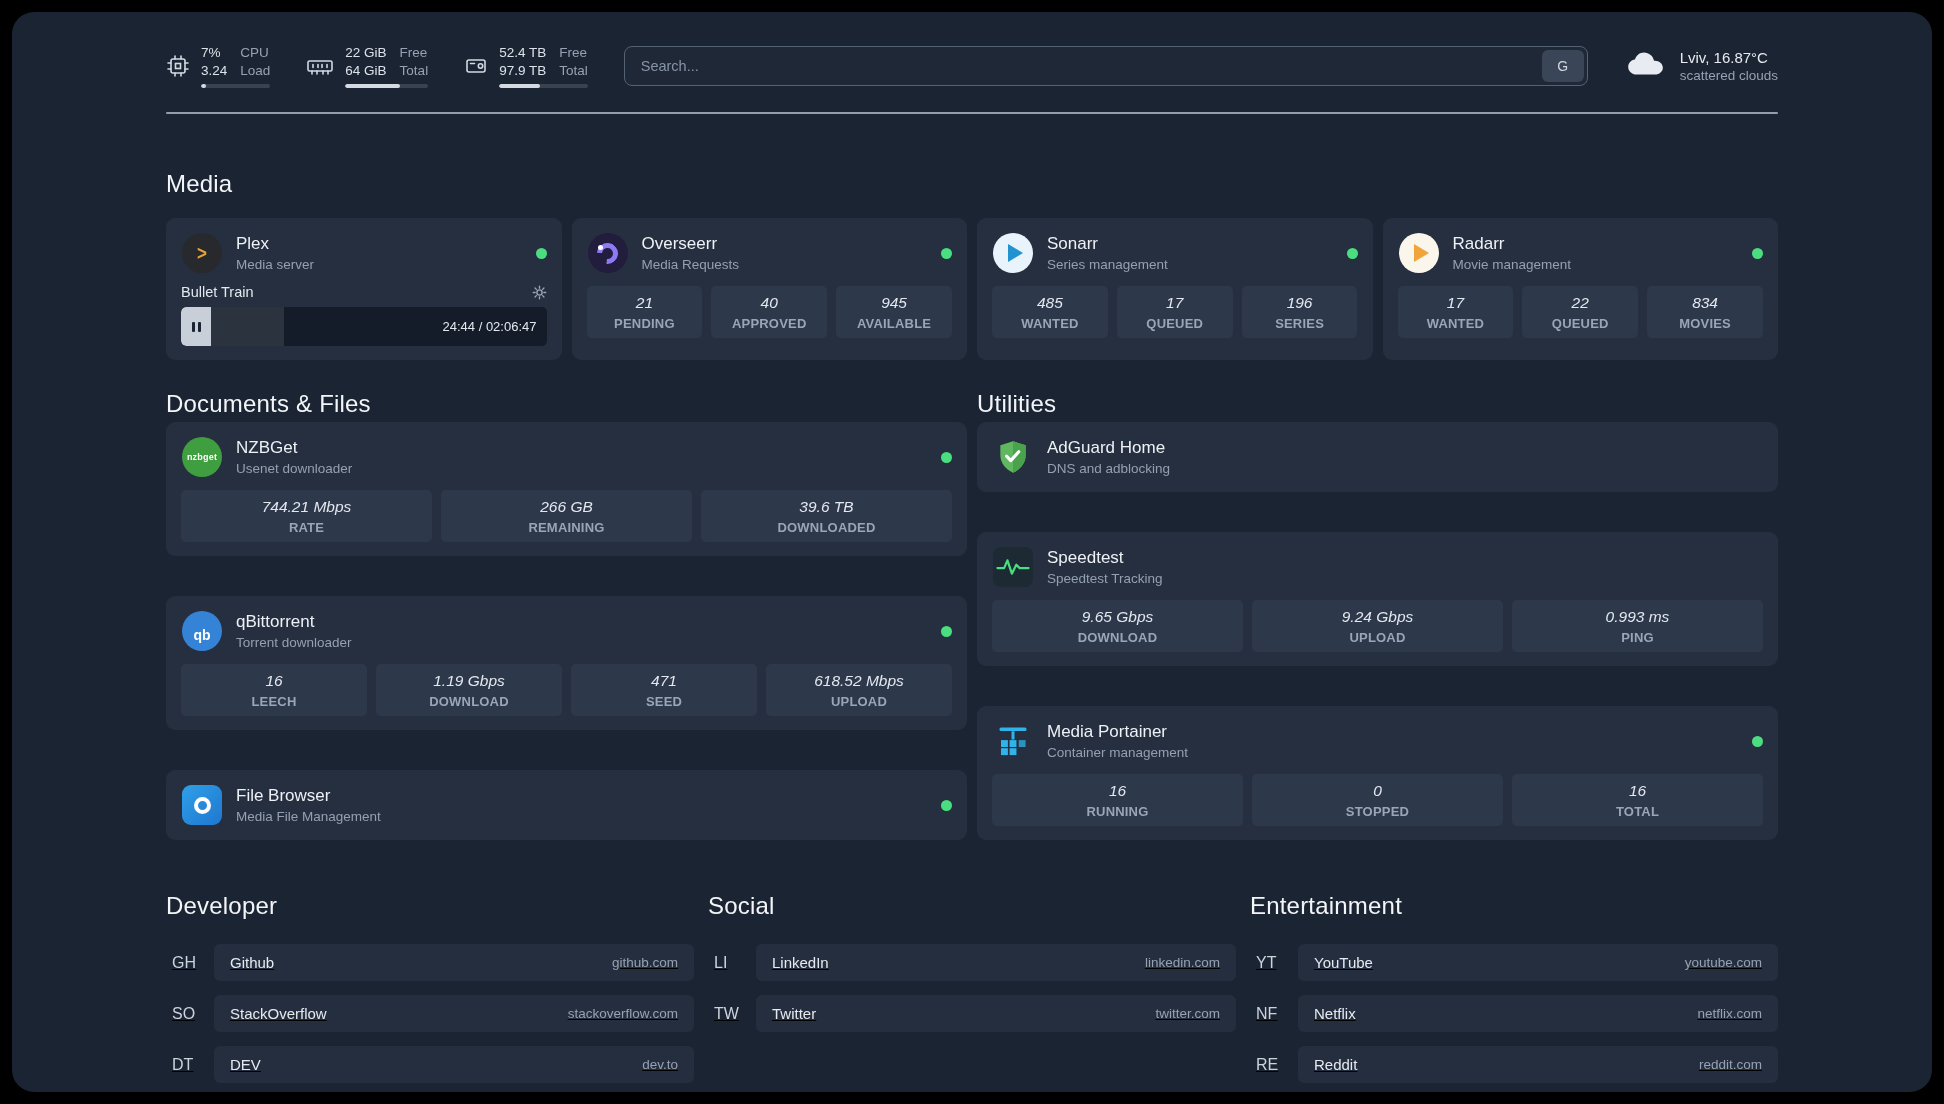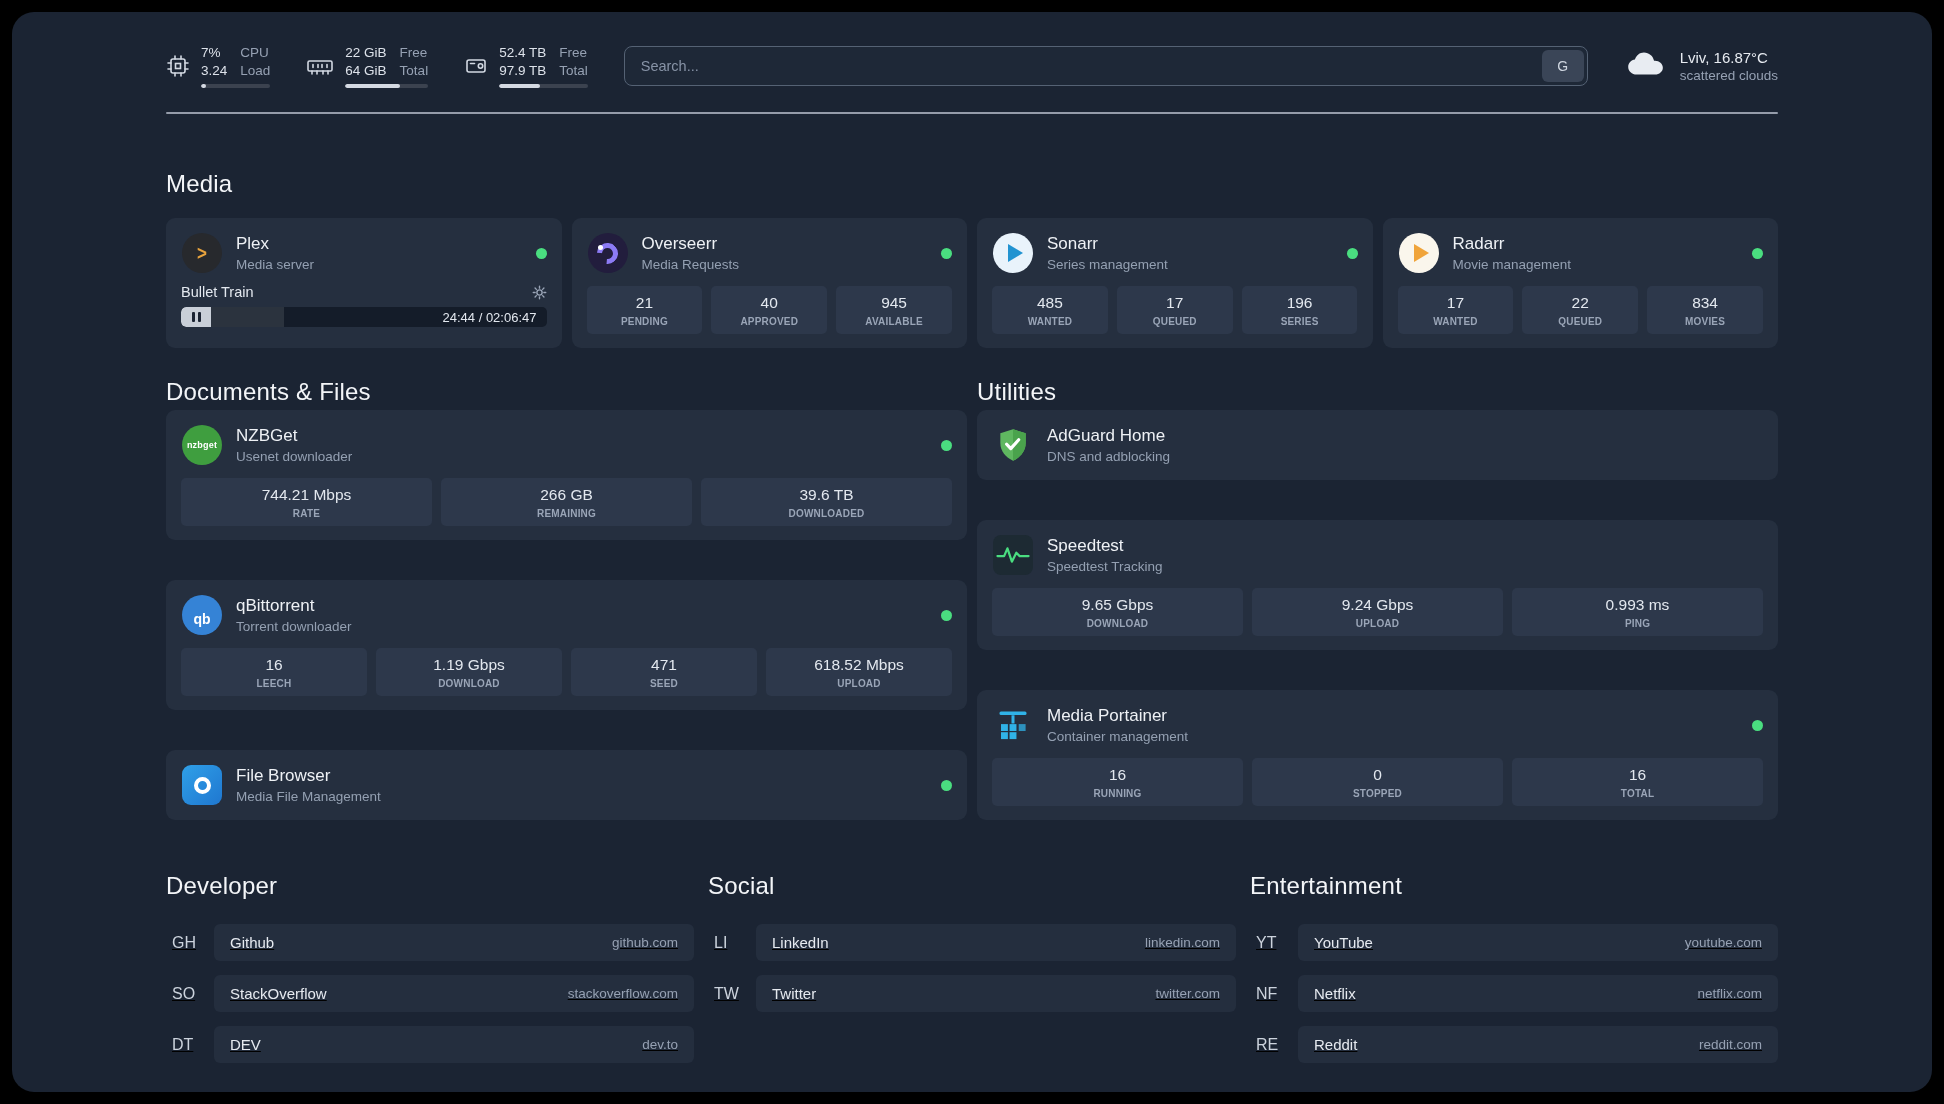--- a/index.html
+++ b/index.html
@@ -63,34 +63,34 @@
   }
   .card-header { display: flex; align-items: center; gap: 13px; }
   .app-icon { width: 42px; height: 42px; flex: none; display: flex; align-items: center; justify-content: center; }
   .icon-circle { width: 40px; height: 40px; border-radius: 50%; display: flex; align-items: center; justify-content: center; position: relative; }
   .app-name { font-size: 17px; color: #eef1f5; font-weight: 500; }
   .app-sub { font-size: 13.5px; color: #94a0b2; margin-top: 3px; }
   .status-dot { width: 11px; height: 11px; border-radius: 50%; background: #4ade80; margin-left: auto; flex: none; }
 
   .stats { display: flex; gap: 9px; }
   .stat { flex: 1; background: #2d384b; border-radius: 5px; padding: 8px 4px 7px; text-align: center; }
-  .stat-value { font-size: 15.5px; color: #e3e8ef; }
-  .stat-label { font-size: 10px; color: #9aa5b7; font-weight: 700; margin-top: 4px; letter-spacing: .2px; }
+  .stat-value { font-size: 15.5px; color: #e3e8ef; font-style: italic; }
+  .stat-label { font-size: 13px; color: #9aa5b7; font-weight: 700; margin-top: 4px; letter-spacing: .2px; }
 
   .two-col { margin-top: 30px; display: grid; grid-template-columns: 1fr 1fr; gap: 10px; align-items: start; }
   .col-title { margin-bottom: 4px; }
   .card-stack { display: flex; flex-direction: column; gap: 40px; }
   .card.slim { gap: 0; }
 
   
   .player { display: flex; flex-direction: column; gap: 7px; margin-top: -2px; }
   .player-title-row { display: flex; justify-content: space-between; align-items: center; }
   .player-title { font-size: 14.5px; color: #e3e8ef; }
   .gear { color: #9aa5b7; display: flex; cursor: pointer; }
-  .player-row { position: relative; height: 20px; background: #141c29; border-radius: 5px; overflow: hidden; display: flex; align-items: center; }
+  .player-row { position: relative; height: 39px; background: #141c29; border-radius: 5px; overflow: hidden; display: flex; align-items: center; }
   .pause-btn { width: 30px; height: 100%; background: #c9cfd8; display: flex; align-items: center; justify-content: center; gap: 3px; flex: none; cursor: pointer; position: relative; z-index: 2; border-radius: 5px 0 0 5px; }
   .pause-btn i { display: block; width: 3px; height: 10px; background: #1b2433; border-radius: 1px; }
   .player-fill { position: absolute; left: 30px; top: 0; bottom: 0; background: rgba(255,255,255,.10); }
   .player-time { margin-left: auto; padding-right: 10px; font-size: 13px; color: #e3e8ef; position: relative; z-index: 2; }
 
   
   .plex-bg { background: #27292d; }
   .plex-chev { color: #e8a33d; font-size: 20px; font-weight: 700; transform: scaleX(.85); }
   .ovs-bg { background: #221d3d; }
   .ovs-ring { width: 21px; height: 21px; border-radius: 50%; border: 5px solid #8d7bf5; border-left-color: transparent; transform: rotate(-40deg); }

